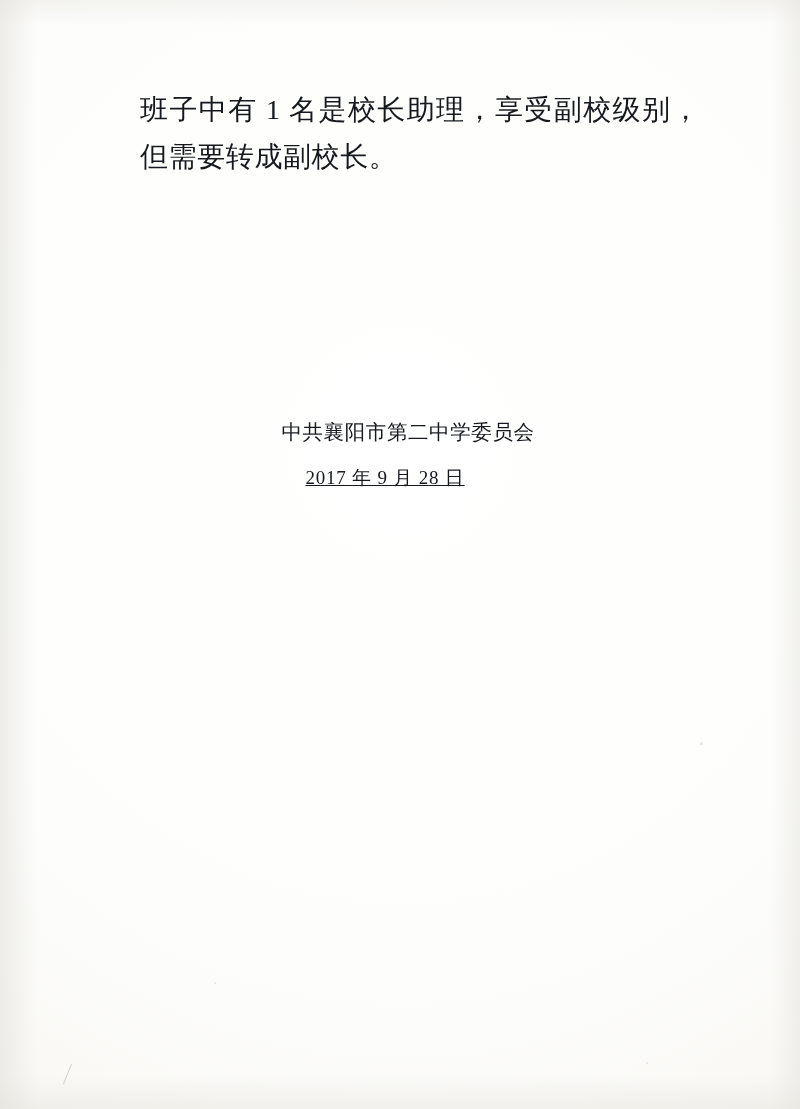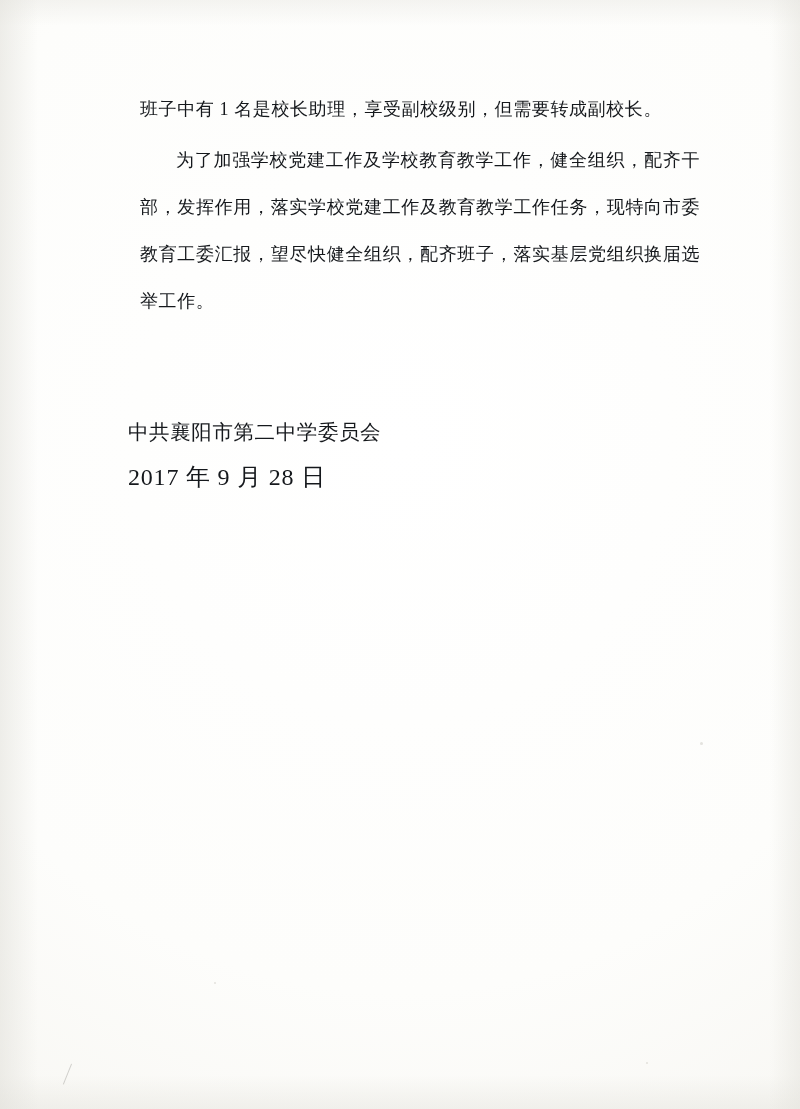--- a/index.html
+++ b/index.html
@@ -40,58 +40,59 @@
 
   .text-block {
     position: absolute;
     left: 140px;
     top: 86px;
     width: 560px;
   }
 
   .para {
     margin: 0 0 2px 0;
-    font-size: 18px;
+    font-size: 28px;
     line-height: 47px;
     color: #15181c;
     letter-spacing: 0.6px;
     text-align: justify;
     text-justify: inter-ideograph;
   }
 
   .para.indent {
     text-indent: 2em;
   }
 
   .para-gap {
     margin-top: 4px;
   }
 
   .signature {
     position: absolute;
-    left: 128px;
+    left: 140px;
     top: 410px;
     width: 560px;
-    text-align: left;
+    text-align: center;
   }
 
   .sig-line {
     font-size: 20.5px;
     line-height: 45px;
     color: #15181c;
     letter-spacing: 0.6px;
     padding-right: 24px;
   }
 
   .sig-date {
-    font-size: 24px;
+    font-size: 19px;
     line-height: 45px;
     color: #15181c;
     letter-spacing: 0.8px;
     padding-right: 70px;
+    text-decoration: underline;
   }
 
   
   .speck {
     position: absolute;
     background: #cfcdc6;
     border-radius: 50%;
     opacity: 0.55;
   }
   .speck.s1 { left: 700px; top: 742px; width: 3px; height: 3px; }
@@ -109,21 +110,20 @@
     opacity: 0.7;
   }
 </style>
 </head>
 <body>
 
 <div class="page">
 
   <div class="text-block">
     <p class="para">班子中有 1 名是校长助理，享受副校级别，但需要转成副校长。</p>
-    <p class="para indent para-gap">为了加强学校党建工作及学校教育教学工作，健全组织，配齐干部，发挥作用，落实学校党建工作及教育教学工作任务，现特向市委教育工委汇报，望尽快健全组织，配齐班子，落实基层党组织换届选举工作。</p>
   </div>
 
   <div class="signature">
     <div class="sig-line">中共襄阳市第二中学委员会</div>
     <div class="sig-date">2017 年 9 月 28 日</div>
   </div>
 
   <div class="speck s1"></div>
   <div class="speck s2"></div>
   <div class="speck s3"></div>

